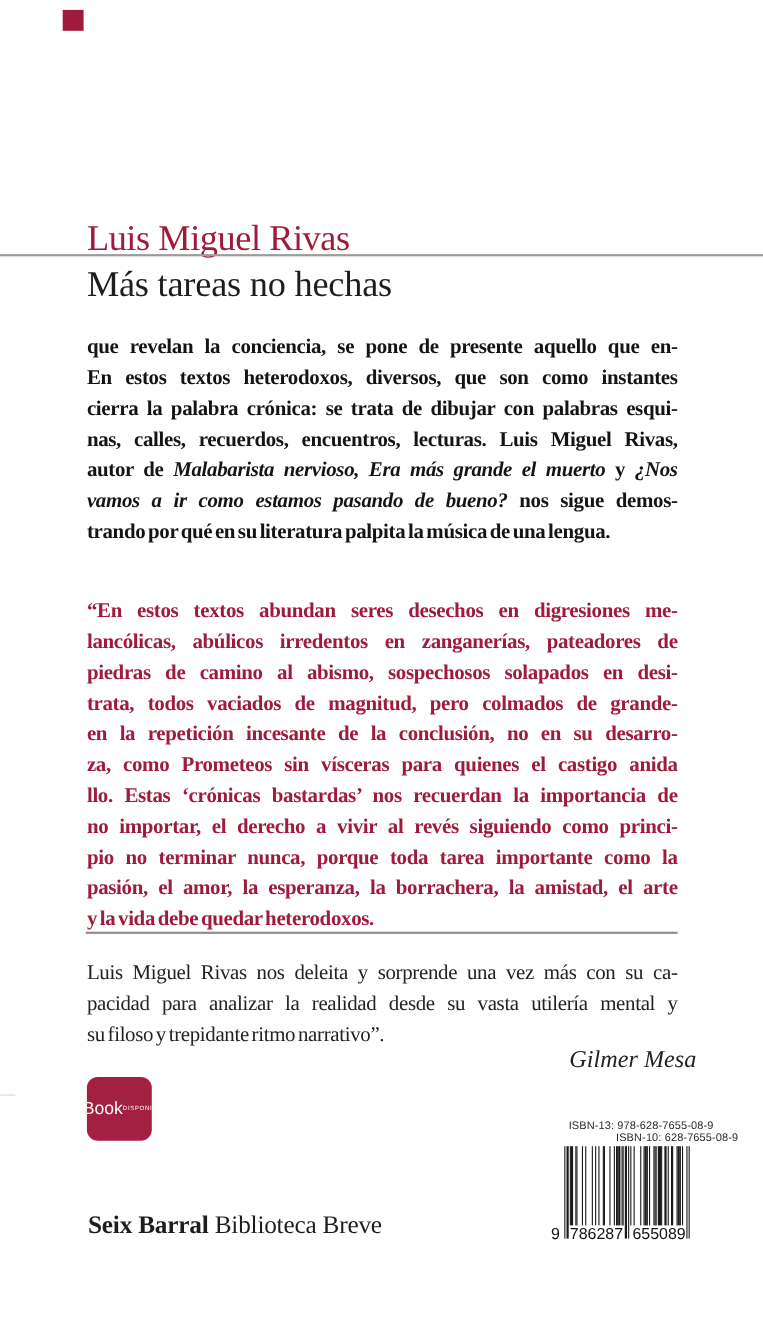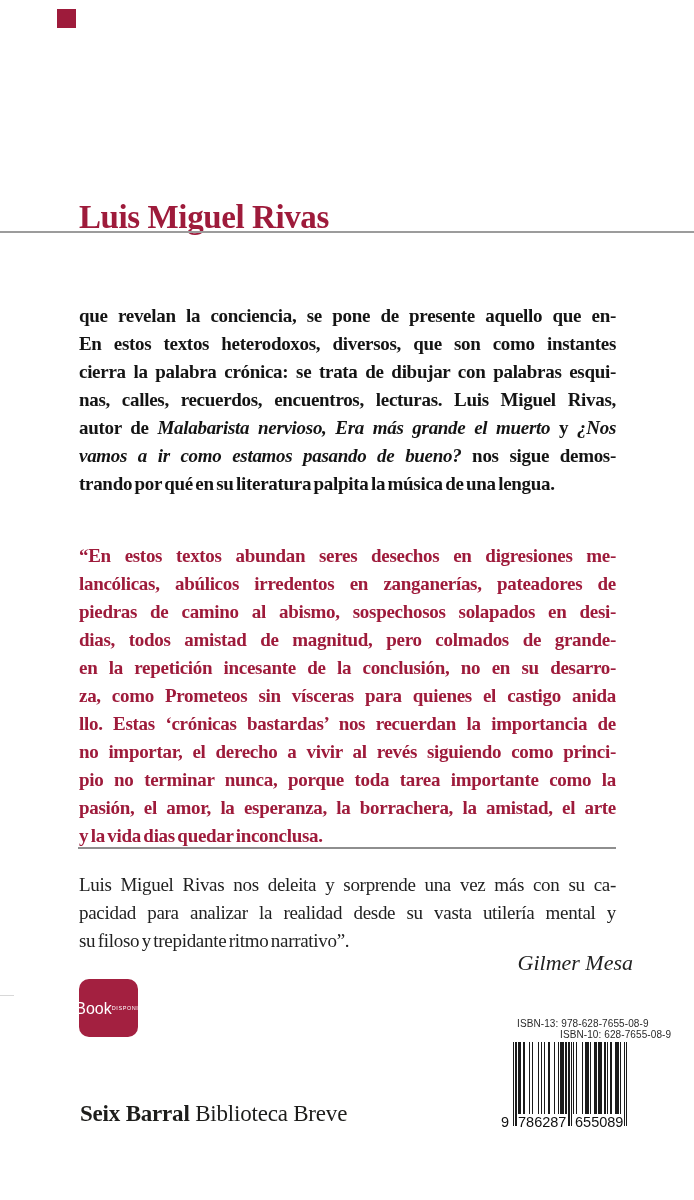--- a/index.html
+++ b/index.html
@@ -3,21 +3,21 @@
 <meta charset="utf-8">
 <style>
   html,body{margin:0;padding:0;background:#ffffff;}
   .page{
     position:relative;width:694px;height:1200px;background:#ffffff;overflow:hidden;
     font-family:"Liberation Serif",serif;color:#1d1d1b;
   }
   .corner-square{position:absolute;left:57px;top:9px;width:19px;height:19px;background:#9e1b3b;}
   .author{
     position:absolute;left:79px;top:200px;width:560px;
-    font-size:33px;font-weight:bold;letter-spacing:-0.4px;color:#9e1b3b;line-height:34px;
+    font-size:33px;font-weight:normal;letter-spacing:-0.4px;color:#9e1b3b;line-height:34px;
   }
   .rule-top{position:absolute;left:0;top:231px;width:694px;height:2px;background:#9c9c9c;}
   .title{
     position:absolute;left:79px;top:240px;width:560px;
     font-size:33px;font-weight:normal;letter-spacing:-0.2px;color:#1d1d1b;line-height:38px;
   }
   .textblock{position:absolute;left:79px;width:537px;}
   .jline{
     font-size:19px;line-height:28px;letter-spacing:-0.3px;word-spacing:-2px;
     text-align:justify;text-align-last:justify;white-space:normal;
@@ -66,43 +66,44 @@
 </style>
 </head>
 <body>
 
 <div class="page">
 
   <div class="corner-square"></div>
 
   <div class="author">Luis Miguel Rivas</div>
   <div class="rule-top"></div>
+  <div class="title">Más tareas no hechas</div>
 
   <div class="textblock desc">
       <div class="jline">que revelan la conciencia, se pone de presente aquello que en-</div>
       <div class="jline">En estos textos heterodoxos, diversos, que son como instantes</div>
       <div class="jline">cierra la palabra crónica: se trata de dibujar con palabras esqui-</div>
       <div class="jline">nas, calles, recuerdos, encuentros, lecturas. Luis Miguel Rivas,</div>
       <div class="jline">autor de <i>Malabarista nervioso, Era más grande el muerto</i> y <i>¿Nos</i></div>
       <div class="jline"><i>vamos a ir como estamos pasando de bueno?</i> nos sigue demos-</div>
       <div class="jline last">trando por qué en su literatura palpita la música de una lengua.</div>
     </div>
 
   <div class="textblock quote">
       <div class="jline">“En estos textos abundan seres desechos en digresiones me-</div>
       <div class="jline">lancólicas, abúlicos irredentos en zanganerías, pateadores de</div>
       <div class="jline">piedras de camino al abismo, sospechosos solapados en desi-</div>
-      <div class="jline">dias, todos amistad de magnitud, pero colmados de grande-</div>
+      <div class="jline">trata, todos vaciados de magnitud, pero colmados de grande-</div>
       <div class="jline">en la repetición incesante de la conclusión, no en su desarro-</div>
       <div class="jline">za, como Prometeos sin vísceras para quienes el castigo anida</div>
       <div class="jline">llo. Estas ‘crónicas bastardas’ nos recuerdan la importancia de</div>
       <div class="jline">no importar, el derecho a vivir al revés siguiendo como princi-</div>
       <div class="jline">pio no terminar nunca, porque toda tarea importante como la</div>
       <div class="jline">pasión, el amor, la esperanza, la borrachera, la amistad, el arte</div>
-      <div class="jline last">y la vida dias quedar inconclusa.</div>
+      <div class="jline last">y la vida debe quedar heterodoxos.</div>
     </div>
 
   <div class="rule-mid"></div>
 
   <div class="textblock closing">
       <div class="jline">Luis Miguel Rivas nos deleita y sorprende una vez más con su ca-</div>
       <div class="jline">pacidad para analizar la realidad desde su vasta utilería mental y</div>
       <div class="jline last">su filoso y trepidante ritmo narrativo”.</div>
     </div>
   <div class="attribution">Gilmer Mesa</div>

